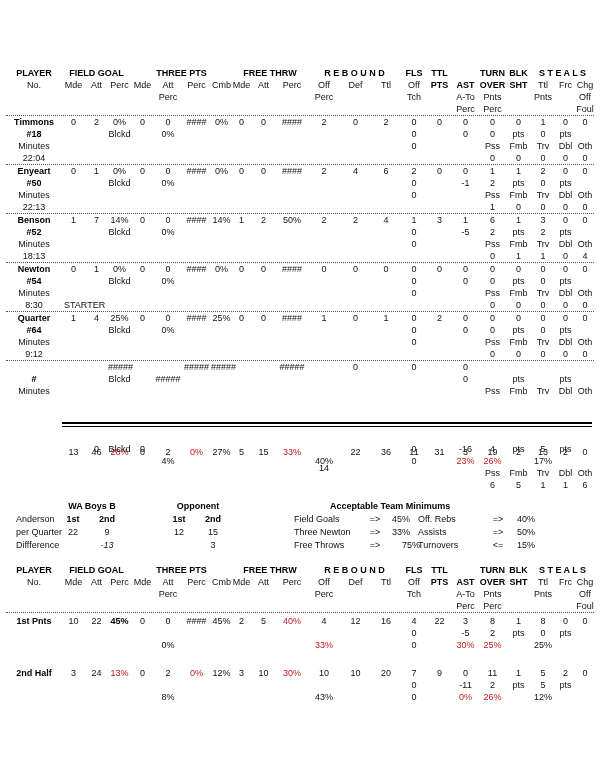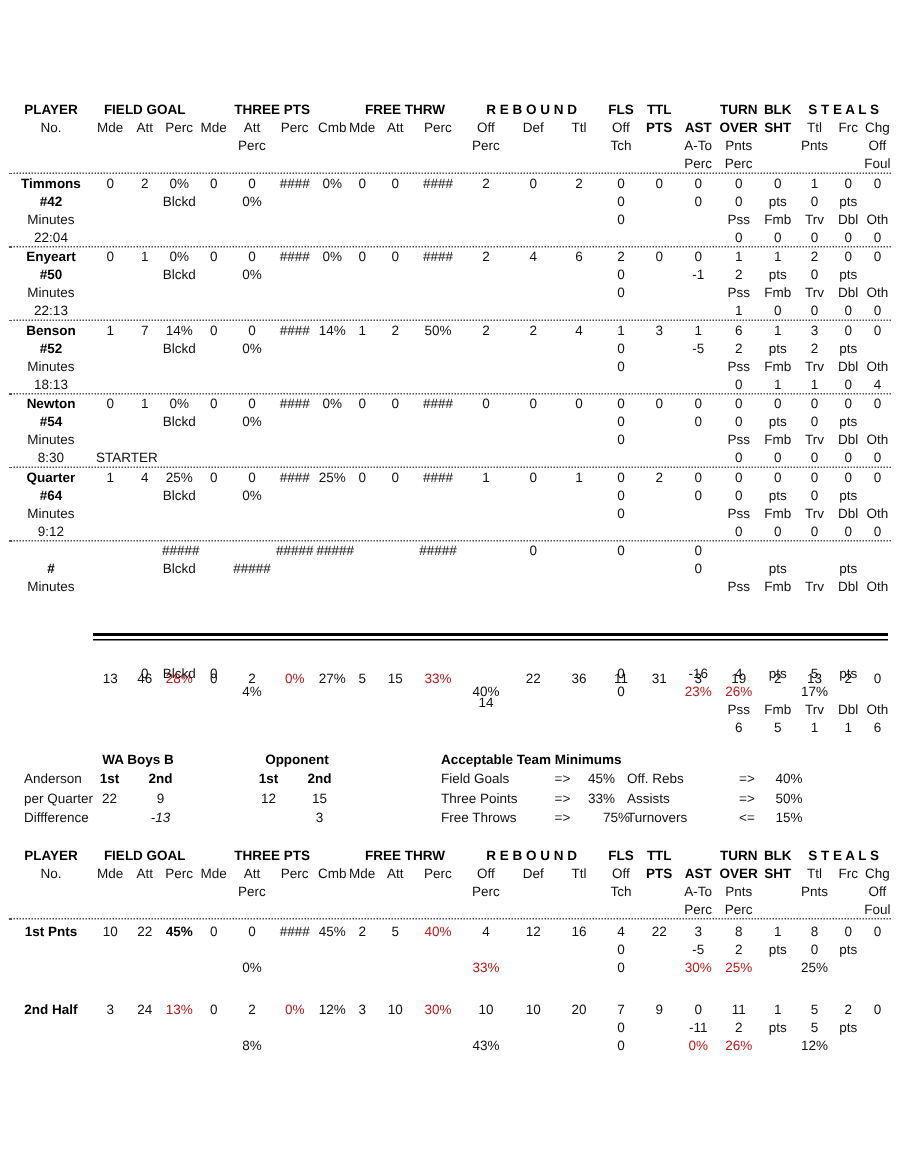--- a/index.html
+++ b/index.html
@@ -105,21 +105,21 @@
           <span class="cell" style="grid-column: 15 / span 1;">0</span>
           <span class="cell" style="grid-column: 16 / span 1;">0</span>
           <span class="cell" style="grid-column: 17 / span 1;">0</span>
           <span class="cell" style="grid-column: 18 / span 1;">0</span>
           <span class="cell" style="grid-column: 19 / span 1;">0</span>
           <span class="cell" style="grid-column: 20 / span 1;">1</span>
           <span class="cell" style="grid-column: 21 / span 1;">0</span>
           <span class="cell" style="grid-column: 22 / span 1;">0</span>
         </div>
         <div class="grow" style="grid-template-columns: 56px 23px 23px 23px 23px 28px 29px 21px 19px 25px 32px 32px 31px 30px 26px 25px 27px 27px 25px 24px 21px 18px;">
-          <span class="cell b" style="grid-column: 1 / span 1;">#42</span>
+          <span class="cell b" style="grid-column: 1 / span 1;">#18</span>
           <span class="cell" style="grid-column: 4 / span 1;">Blckd</span>
           <span class="cell" style="grid-column: 6 / span 1;">0%</span>
           <span class="cell" style="grid-column: 15 / span 1;">0</span>
           <span class="cell" style="grid-column: 17 / span 1;">0</span>
           <span class="cell" style="grid-column: 18 / span 1;">0</span>
           <span class="cell" style="grid-column: 19 / span 1;">pts</span>
           <span class="cell" style="grid-column: 20 / span 1;">0</span>
           <span class="cell" style="grid-column: 21 / span 1;">pts</span>
         </div>
         <div class="grow" style="grid-template-columns: 56px 23px 23px 23px 23px 28px 29px 21px 19px 25px 32px 32px 31px 30px 26px 25px 27px 27px 25px 24px 21px 18px;">
@@ -443,42 +443,42 @@
           <span class="cell" style="grid-column: 21 / span 1;">1</span>
           <span class="cell" style="grid-column: 22 / span 1;">6</span>
         </div>
       </div>
     </div>
   <div id="summary" class="summary">
       <div class="blk">
         <div class="srow" style="grid-template-columns: 44px 30px 38px 38px 30px 38px 60px 72px 22px 30px 70px 24px 32px;">
           <span class="cell b" style="grid-column: 2 / span 2;">WA Boys B</span>
           <span class="cell b" style="grid-column: 5 / span 2;">Opponent</span>
-          <span class="cell b left" style="grid-column: 8 / span 3;">Acceptable Team Minimums</span>
+          <span class="cell b left" style="grid-column: 8 / span 3; margin-left: 36px;">Acceptable Team Minimums</span>
         </div>
         <div class="srow" style="grid-template-columns: 44px 30px 38px 38px 30px 38px 60px 72px 22px 30px 70px 24px 32px;">
           <span class="cell left" style="grid-column: 1 / span 1;">Anderson</span>
           <span class="cell b" style="grid-column: 2 / span 1;">1st</span>
           <span class="cell b" style="grid-column: 3 / span 1;">2nd</span>
           <span class="cell b" style="grid-column: 5 / span 1;">1st</span>
           <span class="cell b" style="grid-column: 6 / span 1;">2nd</span>
           <span class="cell left" style="grid-column: 8 / span 1;">Field Goals</span>
           <span class="cell" style="grid-column: 9 / span 1;">=&gt;</span>
           <span class="cell" style="grid-column: 10 / span 1;">45%</span>
           <span class="cell left" style="grid-column: 11 / span 1;">Off. Rebs</span>
           <span class="cell" style="grid-column: 12 / span 1;">=&gt;</span>
           <span class="cell" style="grid-column: 13 / span 1;">40%</span>
         </div>
         <div class="srow" style="grid-template-columns: 44px 30px 38px 38px 30px 38px 60px 72px 22px 30px 70px 24px 32px;">
           <span class="cell left" style="grid-column: 1 / span 1;">per Quarter</span>
           <span class="cell" style="grid-column: 2 / span 1;">22</span>
           <span class="cell" style="grid-column: 3 / span 1;">9</span>
           <span class="cell" style="grid-column: 5 / span 1;">12</span>
           <span class="cell" style="grid-column: 6 / span 1;">15</span>
-          <span class="cell left" style="grid-column: 8 / span 1;">Three Points</span>
+          <span class="cell left" style="grid-column: 8 / span 1;">Three Newton</span>
           <span class="cell" style="grid-column: 9 / span 1;">=&gt;</span>
           <span class="cell" style="grid-column: 10 / span 1;">33%</span>
           <span class="cell left" style="grid-column: 11 / span 1;">Assists</span>
           <span class="cell" style="grid-column: 12 / span 1;">=&gt;</span>
           <span class="cell" style="grid-column: 13 / span 1;">50%</span>
         </div>
         <div class="srow" style="grid-template-columns: 44px 30px 38px 38px 30px 38px 60px 72px 22px 30px 70px 24px 32px;">
           <span class="cell left" style="grid-column: 1 / span 1;">Diffference</span>
           <span class="cell" style="grid-column: 3 / span 1; font-style: italic;">-13</span>
           <span class="cell" style="grid-column: 6 / span 1;">3</span>

